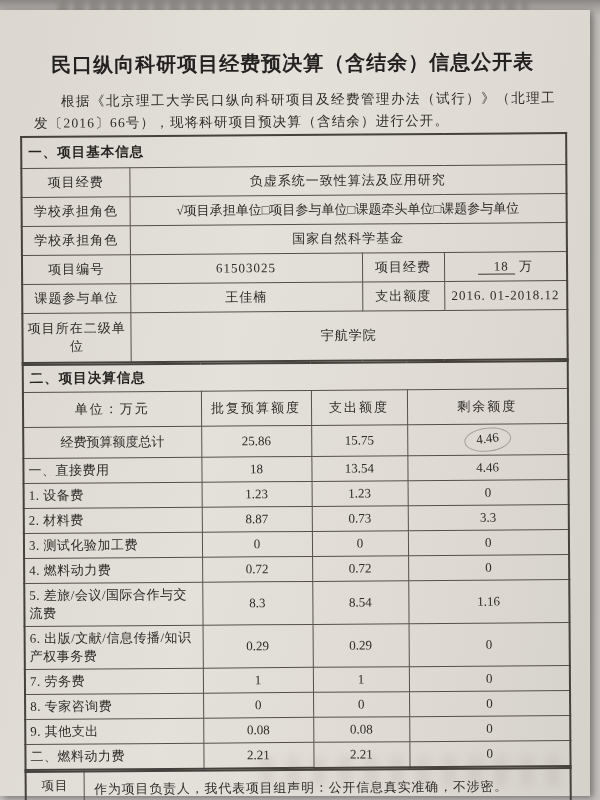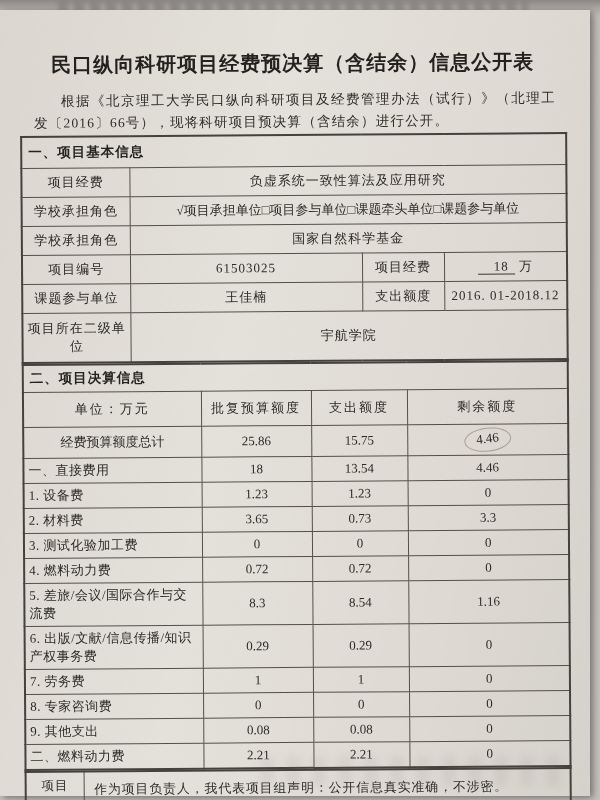--- a/index.html
+++ b/index.html
@@ -158,21 +158,21 @@
           <td class="num">4.46</td>
         </tr>
         <tr>
           <td class="rlabel">1. 设备费</td>
           <td class="num">1.23</td>
           <td class="num">1.23</td>
           <td class="num">0</td>
         </tr>
         <tr>
           <td class="rlabel">2. 材料费</td>
-          <td class="num">3.65</td>
+          <td class="num">8.87</td>
           <td class="num">0.73</td>
           <td class="num">3.3</td>
         </tr>
         <tr>
           <td class="rlabel">3. 测试化验加工费</td>
           <td class="num">0</td>
           <td class="num">0</td>
           <td class="num">0</td>
         </tr>
         <tr>

